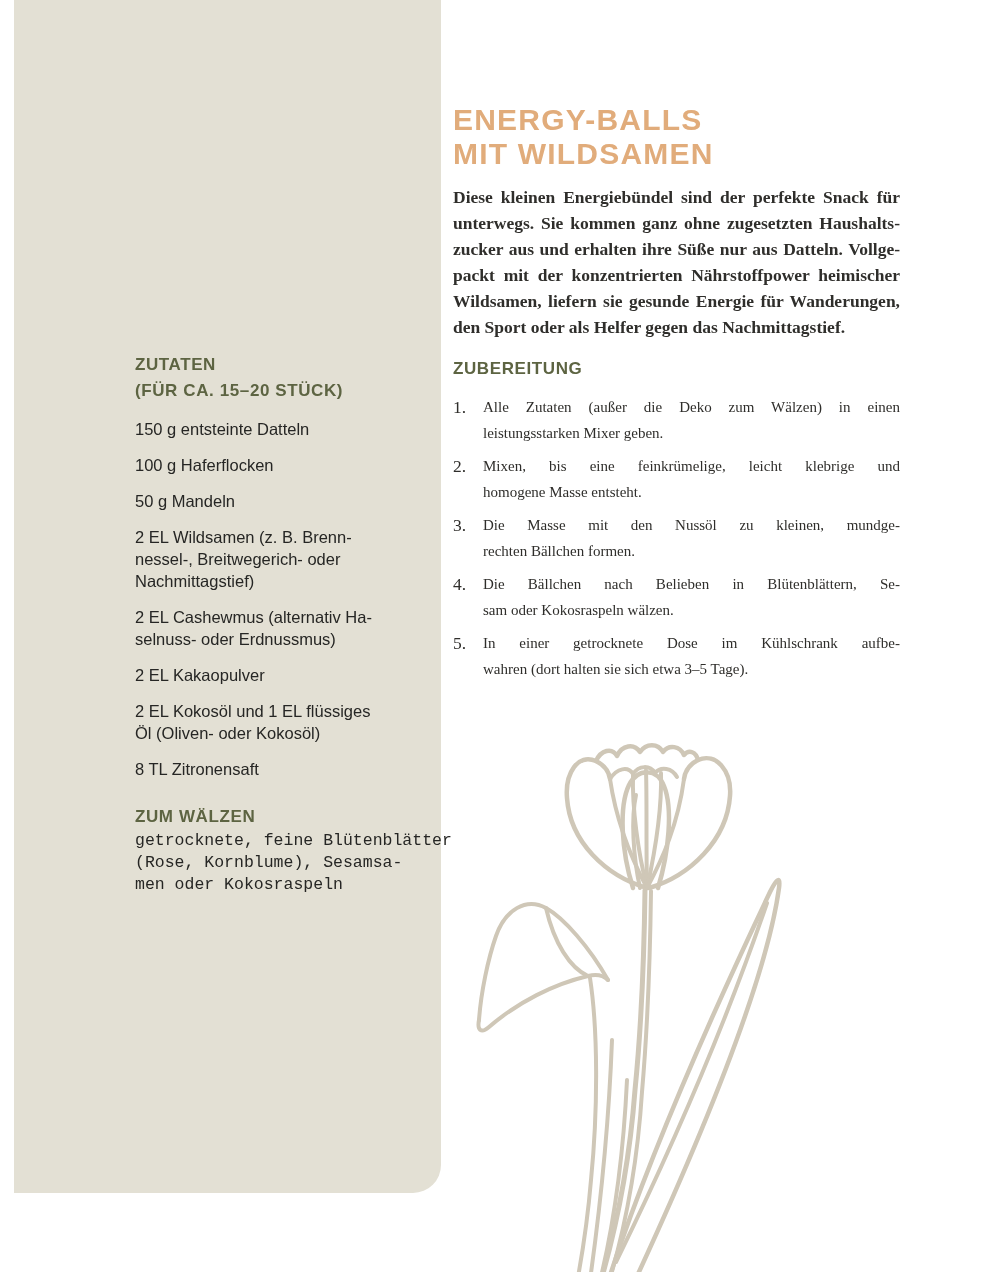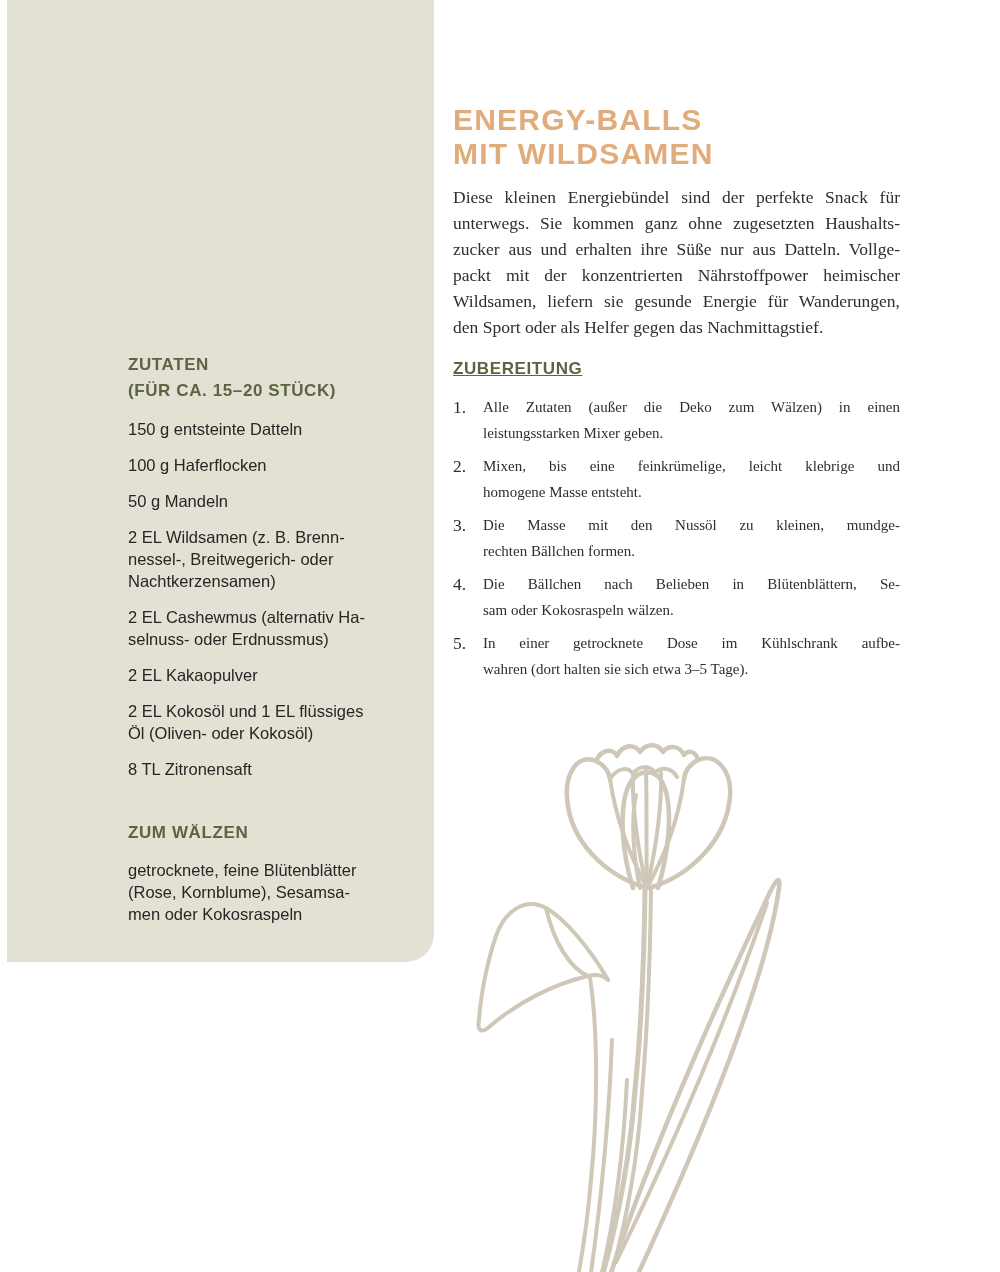--- a/index.html
+++ b/index.html
@@ -2,50 +2,50 @@
 <html style="--sidebar_bg: #e3e0d4; --title: #e1ac7b; --heading: #5d6442; --serif_text: #2f2e2b; --sans_text: #262624; --footer: #4c4b49; --flower: #cfc7b7;"><head>
 <meta charset="utf-8">
 <style>
   html,body{margin:0;padding:0;background:#ffffff;}
   .page{
     position:relative;width:1000px;height:1272px;background:#fff;overflow:hidden;
     font-family:"Liberation Sans",sans-serif;
   }
   
   .sidebar{
-    position:absolute;left:7px;top:0;width:427px;height:962px;
+    position:absolute;left:14px;top:0;width:427px;height:1193px;
     background:var(--sidebar_bg,#e3e0d4);
     border-bottom-right-radius:28px;
     box-sizing:border-box;
     padding:352px 28px 0 121px;
   }
   .heading{
     font-family:"Liberation Sans",sans-serif;font-weight:700;
     font-size:17px;line-height:26px;letter-spacing:.6px;
     color:var(--heading,#5d6442);margin:0;white-space:nowrap;
   }
   .ing{margin-top:14px;}
   .ing-line,.sans-line{
     font-size:16.5px;line-height:22px;color:var(--sans_text,#262624);
     white-space:nowrap;
   }
-  .coating-head{margin-top:40px;}
-  #coating{margin-top:13px;}
+  .coating-head{margin-top:24px;}
+  #coating{font-family:Liberation Mono, monospace;}
   
   .main{position:absolute;left:453px;top:0;width:447px;}
   .title{
     margin:103px 0 0;font-weight:700;
     font-size:30px;line-height:34px;letter-spacing:1.2px;
     color:var(--title,#e1ac7b);white-space:nowrap;
   }
   .serif{font-family:"Liberation Serif",serif;color:var(--serif_text,#2f2e2b);}
-  .intro{margin:13px 0 0;width:447px;font-size:17.5px;line-height:26px;}
+  .intro{margin:13px 0 0;width:447px;font-size:17.5px;line-height:26px;font-weight:bold;}
   .jline{white-space:nowrap;text-align:justify;text-align-last:justify;text-justify:inter-word;}
   .line{white-space:nowrap;}
-  .steps-head{margin-top:16px;text-decoration:underline;}
+  .steps-head{margin-top:16px;}
   ol.steps{list-style:none;margin:12px 0 0;padding:0;width:447px;}
   ol.steps li{display:flex;margin:0 0 7px 0;}
   .num{flex:none;width:30px;font-family:"Liberation Serif",serif;font-size:17.5px;line-height:26px;color:var(--serif_text,#2f2e2b);}
   .step-body{width:417px;font-size:15px;line-height:26px;}
   
   .footer{
     position:absolute;top:1277px;right:31px;
     font-size:15.5px;letter-spacing:1.8px;color:var(--footer,#4c4b49);
   }
   .pagenum{margin-left:22px;letter-spacing:1px;}
@@ -72,21 +72,21 @@
         </div>
         <div class="ing">
           <div class="line ing-line">100 g Haferflocken</div>
         </div>
         <div class="ing">
           <div class="line ing-line">50 g Mandeln</div>
         </div>
         <div class="ing">
           <div class="line ing-line">2 EL Wildsamen (z. B. Brenn-</div>
           <div class="line ing-line">nessel-, Breitwegerich- oder</div>
-          <div class="line ing-line">Nachtkerzensamen)</div>
+          <div class="line ing-line">Nachmittagstief)</div>
         </div>
         <div class="ing">
           <div class="line ing-line">2 EL Cashewmus (alternativ Ha-</div>
           <div class="line ing-line">selnuss- oder Erdnussmus)</div>
         </div>
         <div class="ing">
           <div class="line ing-line">2 EL Kakaopulver</div>
         </div>
         <div class="ing">
           <div class="line ing-line">2 EL Kokosöl und 1 EL flüssiges</div>

